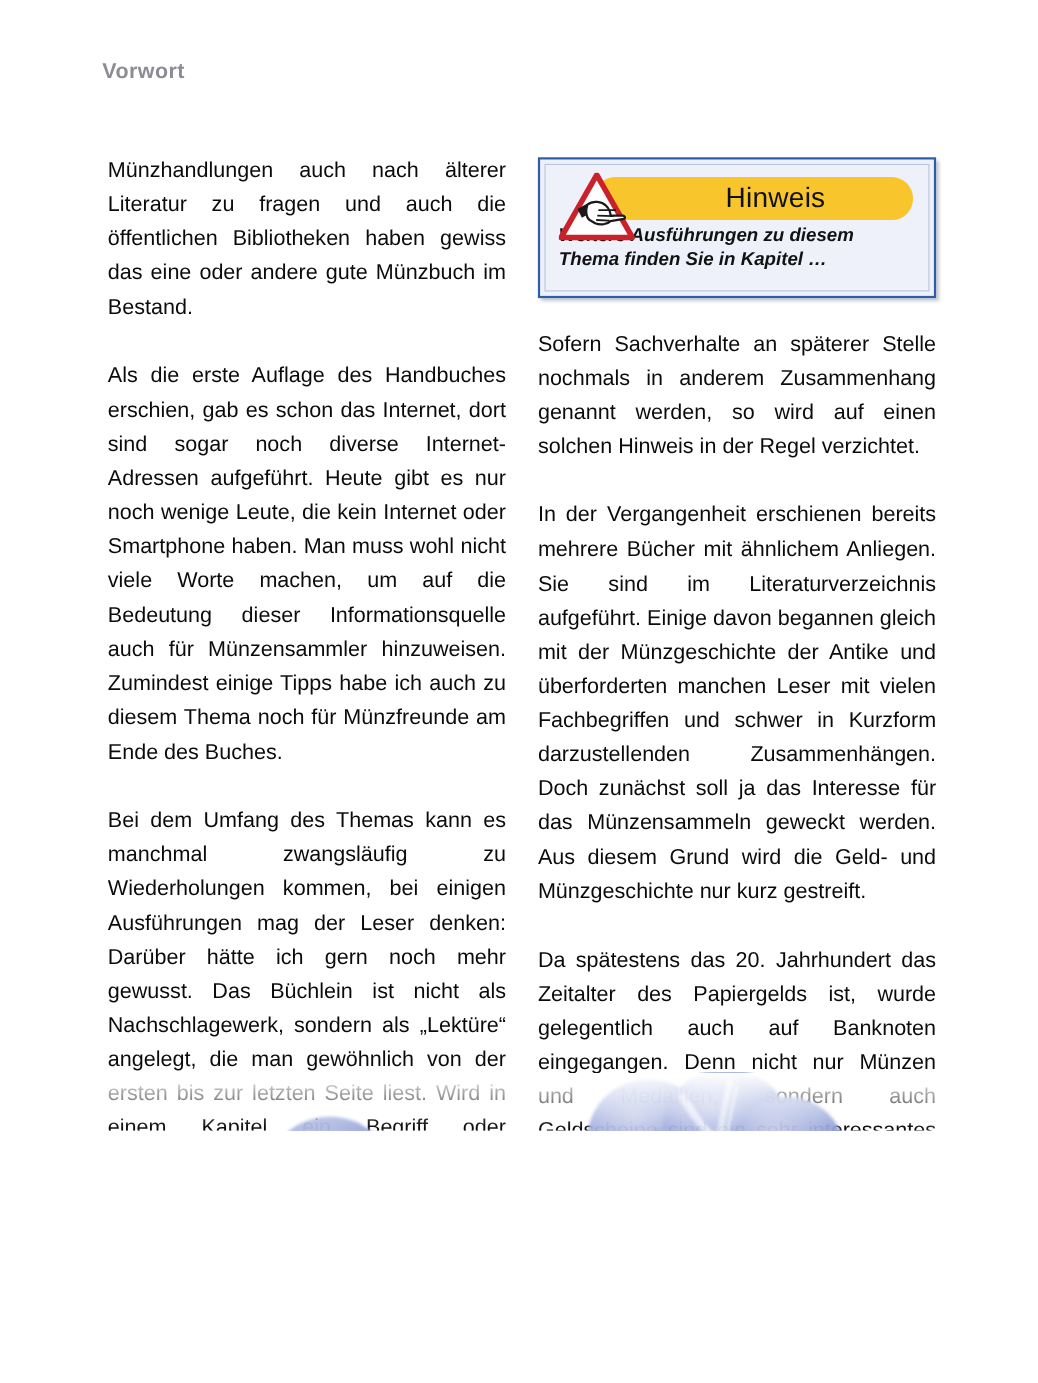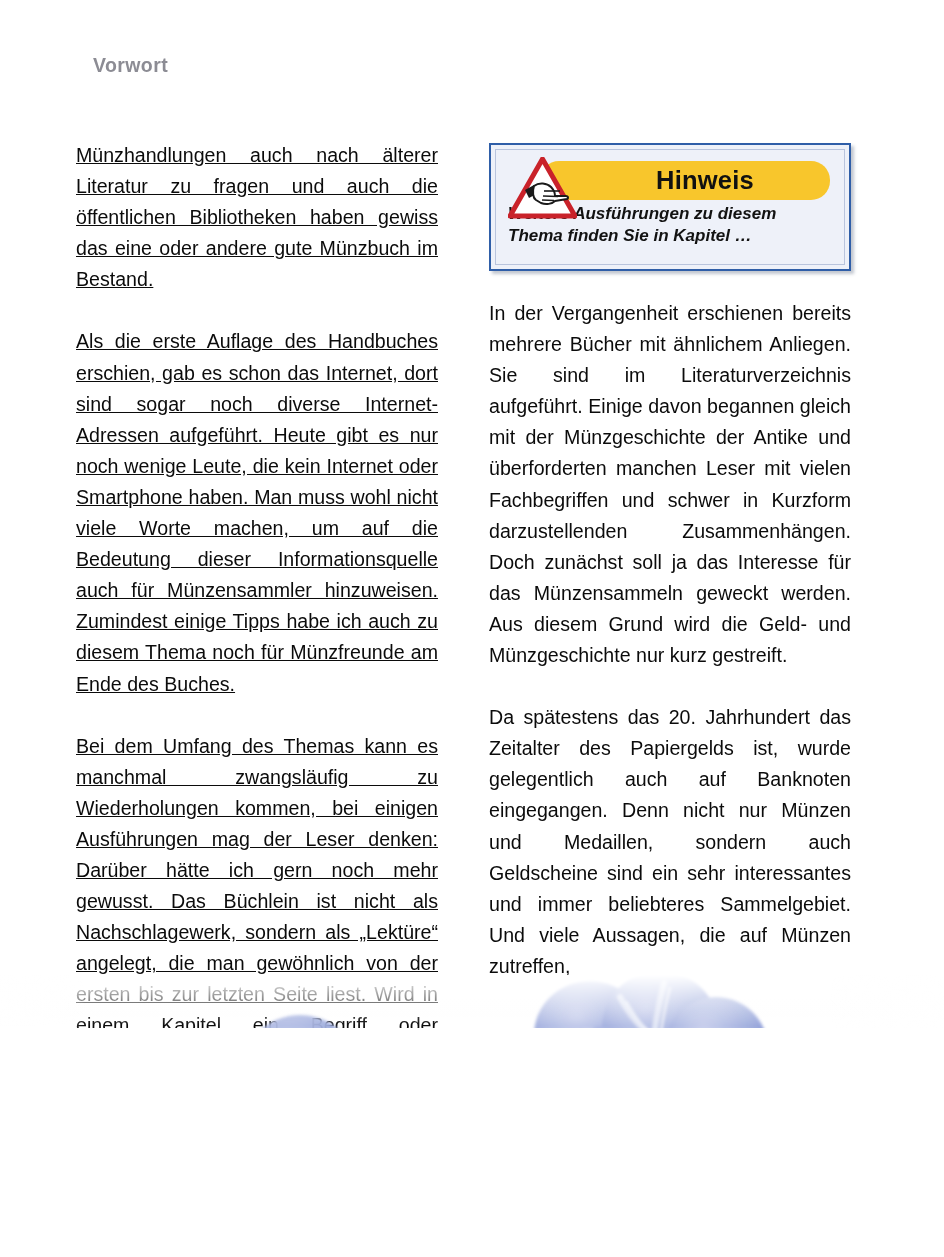--- a/index.html
+++ b/index.html
@@ -38,21 +38,21 @@
     width: 362px;
     font-size: 19.6px;
     line-height: 31.1px;
     color: #0b0b0b;
     text-align: justify;
     text-justify: inter-word;
     font-family: "Liberation Sans", sans-serif;
     -webkit-hyphens: none;
     hyphens: none;
   }
-  .column-left  { left: 76px;  top: 140px; text-decoration: underline; }
+  .column-left  { left: 98px;  top: 140px; }
   .column-right { left: 489px; top: 298px; }
 
   .para { margin: 0 0 31px 0; }
   .para:last-child { margin-bottom: 0; }
   .para.last-line-left { text-align-last: left; }
 
   
   .callout {
     position: absolute;
     left: 489px;
@@ -77,21 +77,21 @@
     width: 290px;
     height: 39px;
     background: #f8c62c;
     border-radius: 19px;
     display: flex;
     align-items: center;
     justify-content: center;
   }
   .callout-banner-text {
     font-size: 25.5px;
-    font-weight: bold;
+    font-weight: normal;
     color: #111111;
     letter-spacing: 0.2px;
     padding-left: 40px;
     font-family: "Liberation Sans", sans-serif;
     text-align: right;
   }
   .warn-icon {
     position: absolute;
     left: 17px;
     top: 12px;
@@ -164,20 +164,21 @@
         <path d="M36,34 L52,34" stroke="#1a1a1a" stroke-width="1.6"></path>
         <path d="M35,39 L50,39.5" stroke="#1a1a1a" stroke-width="1.6"></path>
         <path d="M34,43 L46,43.5" stroke="#1a1a1a" stroke-width="1.6"></path>
       </g>
     </svg>
 
     <div class="callout-note">Weitere Ausführungen zu diesem Thema finden Sie in Kapitel …</div>
   </div>
 
   <div class="column column-right">
+    <p class="para last-line-left">Sofern Sachverhalte an späterer Stelle nochmals in anderem Zusammenhang genannt werden, so wird auf einen solchen Hinweis in der Regel verzichtet.</p>
     <p class="para last-line-left">In der Vergangenheit erschienen bereits mehrere Bücher mit ähnlichem Anliegen. Sie sind im Literaturverzeichnis aufgeführt. Einige davon begannen gleich mit der Münzgeschichte der Antike und überforderten manchen Leser mit vielen Fachbegriffen und schwer in Kurzform darzustellenden Zusammenhängen. Doch zunächst soll ja das Interesse für das Münzensammeln geweckt werden. Aus diesem Grund wird die Geld- und Münzgeschichte nur kurz gestreift.</p>
     <p class="para">Da spätestens das 20. Jahrhundert das Zeitalter des Papiergelds ist, wurde gelegentlich auch auf Banknoten eingegangen. Denn nicht nur Münzen und Medaillen, sondern auch Geldscheine sind ein sehr interessantes und immer beliebteres Sammelgebiet. Und viele Aussagen, die auf Münzen zutreffen,</p>
   </div>
 
   <div class="photo-deco">
     <svg width="944" height="282" viewBox="0 0 944 282">
       <defs>
         <linearGradient id="rollGrad" x1="0" y1="0" x2="0" y2="1">
           <stop offset="0%" stop-color="#c3cbe8"></stop>
           <stop offset="28%" stop-color="#9aa8dc"></stop>

